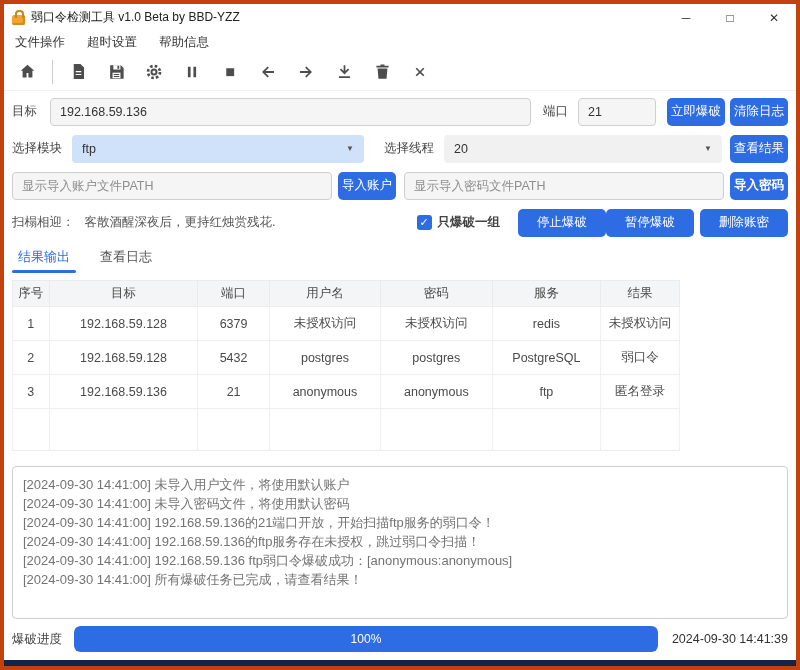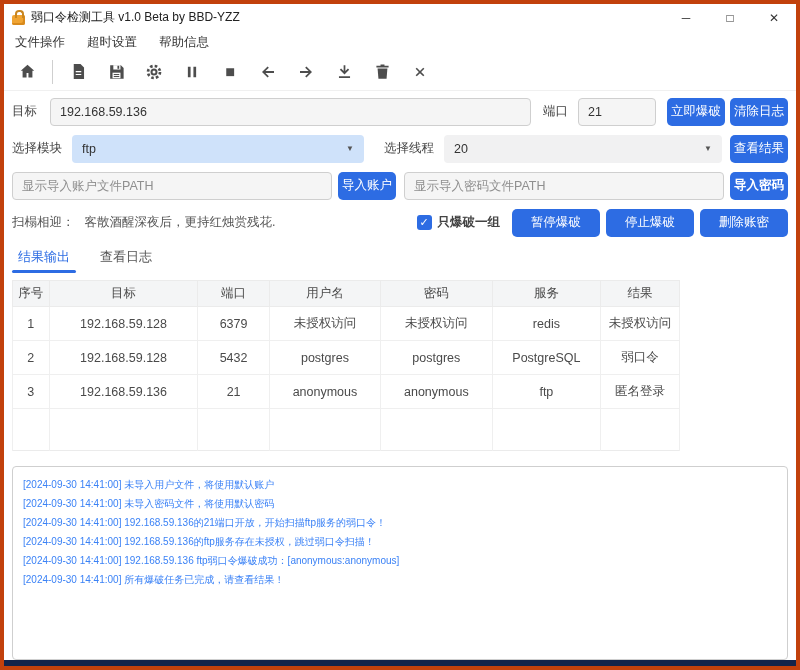--- a/index.html
+++ b/index.html
@@ -41,21 +41,21 @@
   .tab{font-size:13px;color:#555;padding:0 4px 7px 4px;margin-right:22px;position:relative;}
   .tab.active{color:var(--accent);}
   .tab.active::after{content:'';position:absolute;left:-2px;right:-2px;bottom:0;height:3px;border-radius:2px;background:var(--accent);}
   
   .rtable{width:668px;margin:7px 8px;border-collapse:collapse;table-layout:fixed;flex:0 0 auto;border:1px solid #ebebeb;}
   .rtable th{background:#f4f5f6;font-weight:normal;font-size:12.5px;color:#4a4a4a;height:26px;border:1px solid #ebebeb;}
   .rtable td{font-size:12.5px;color:#4a4a4a;height:34px;text-align:center;border:1px solid #efefef;background:#fff;}
   .rtable tr.filler td{height:42px;border-bottom:none;}
   
   .logbox{flex:1;margin:8px 8px 0 8px;border:1px solid #cfcfcf;border-radius:4px;padding:8px 10px;overflow:hidden;}
-  .log-line{font-size:10px;color:#3b82f6;line-height:19px;white-space:nowrap;}
+  .log-line{font-size:13px;color:#737373;line-height:19px;white-space:nowrap;}
   
   .statusbar{display:flex;align-items:center;margin:7px 8px 8px 8px;height:26px;flex:0 0 auto;}
   .progress-track{flex:1;height:26px;background:#ececec;border-radius:6px;margin:0 14px 0 12px;overflow:hidden;}
   .progress-fill{height:100%;background:var(--accent);border-radius:6px;display:flex;align-items:center;justify-content:center;color:#fff;font-size:12px;}
   .timestamp{font-size:12.5px;color:#333;white-space:nowrap;}
   .bottom-strip{height:6px;background:#13244a;flex:0 0 auto;}
 </style>
 </head>
 <body>
 
@@ -177,22 +177,22 @@
       <button class="btn btn-sm" style="margin:0 8px 0 6px;">导入账户</button>
       <input class="inp" style="flex: 1 1 0%;" placeholder="显示导入密码文件PATH">
       <button class="btn btn-sm" style="margin-left:6px;font-weight:bold;">导入密码</button>
     </div>
 
     <div class="frow">
       <span class="greeting" style="margin-right:10px;">扫榻相迎：</span>
       <span class="greeting">客散酒醒深夜后，更持红烛赏残花.</span>
       <span class="checkbox" style="margin-left:auto;">✓</span>
       <span class="cb-label">只爆破一组</span>
+      <button class="btn btn-md" style="margin-left:6px;">停止爆破</button>
       <button class="btn btn-md">暂停爆破</button>
-      <button class="btn btn-md" style="margin-left:6px;">停止爆破</button>
       <button class="btn btn-md" style="margin-left:6px;">删除账密</button>
     </div>
   </div>
 
   <div class="tabs">
     <span class="tab active">结果输出</span>
     <span class="tab">查看日志</span>
   </div>
 
   <table class="rtable">
@@ -258,15 +258,24 @@
 
   <div class="logbox">
     <div class="log-line">[2024-09-30 14:41:00] 未导入用户文件，将使用默认账户</div>
     <div class="log-line">[2024-09-30 14:41:00] 未导入密码文件，将使用默认密码</div>
     <div class="log-line">[2024-09-30 14:41:00] 192.168.59.136的21端口开放，开始扫描ftp服务的弱口令！</div>
     <div class="log-line">[2024-09-30 14:41:00] 192.168.59.136的ftp服务存在未授权，跳过弱口令扫描！</div>
     <div class="log-line">[2024-09-30 14:41:00] 192.168.59.136 ftp弱口令爆破成功：[anonymous:anonymous]</div>
     <div class="log-line">[2024-09-30 14:41:00] 所有爆破任务已完成，请查看结果！</div>
   </div>
 
+  <div class="statusbar">
+    <span class="lbl">爆破进度</span>
+    <div class="progress-track">
+      <div class="progress-fill" style="width: 100%;">
+        <span>100%</span>
+      </div>
+    </div>
+    <span class="timestamp">2024-09-30 14:41:39</span>
+  </div>
 
   <div class="bottom-strip"></div>
 </div>
 
 </body></html>

